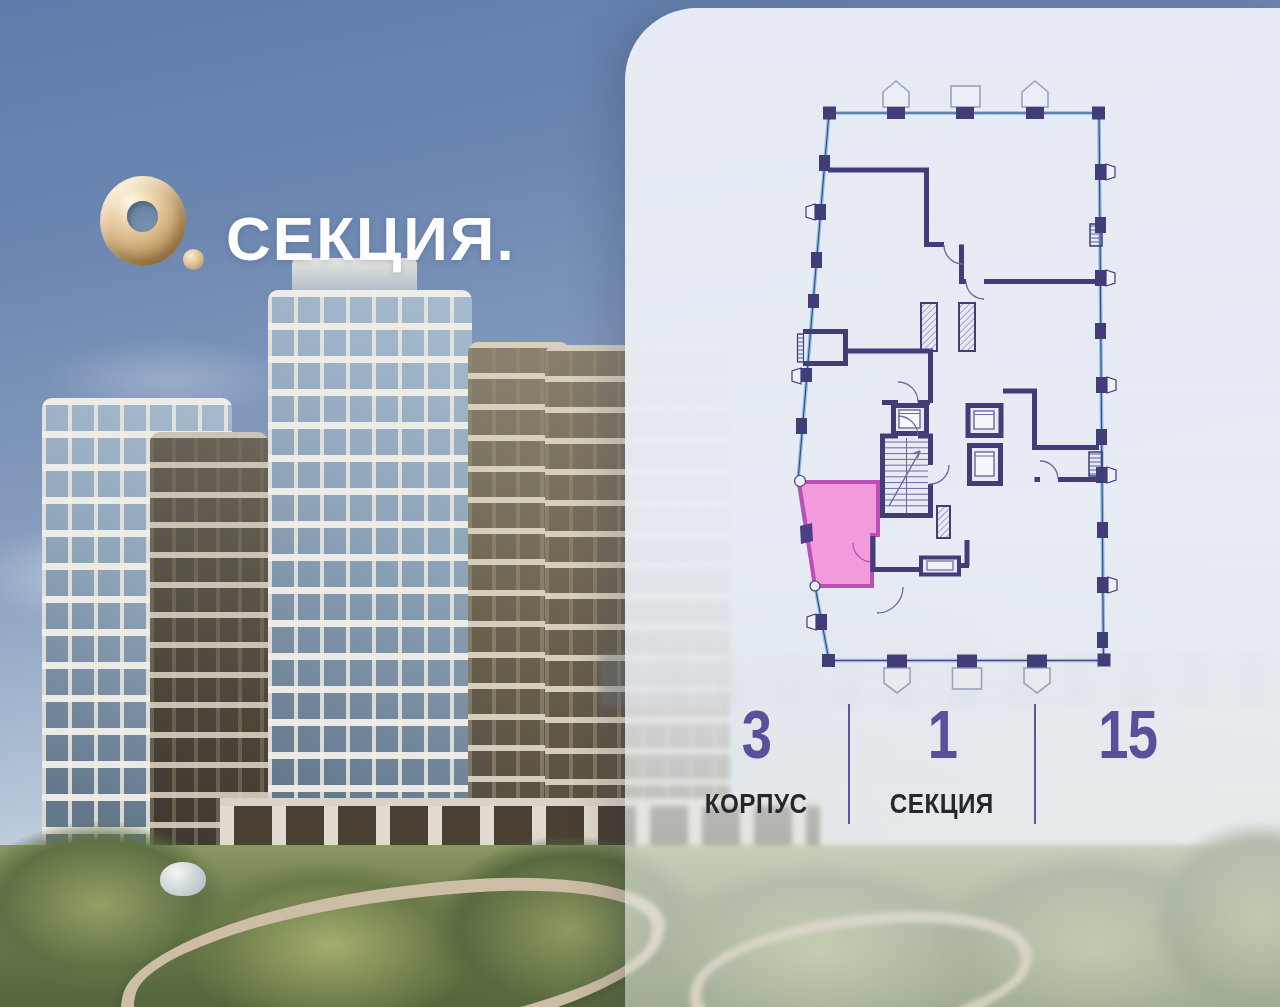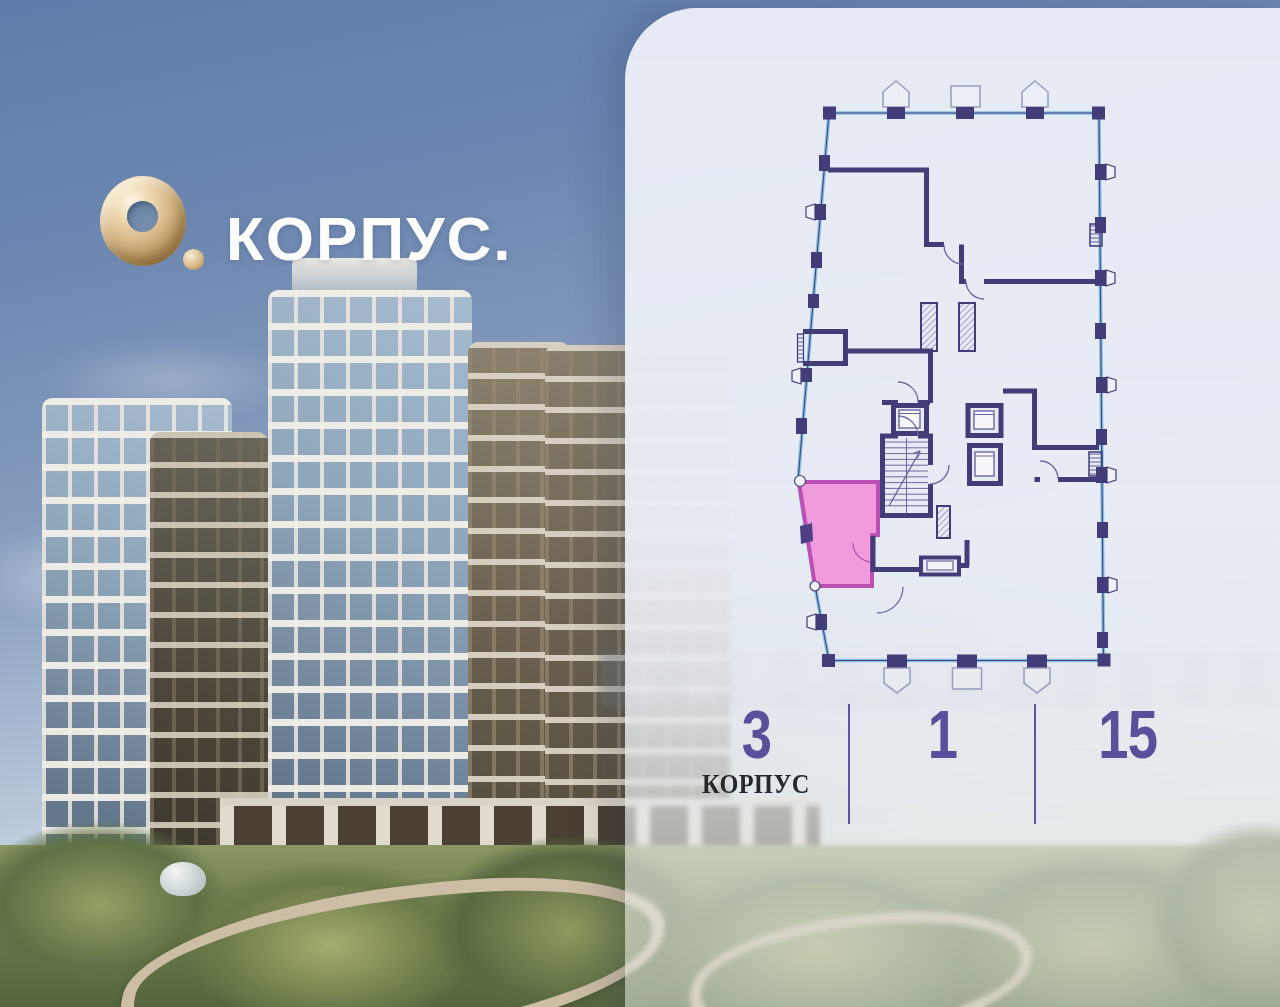--- a/index.html
+++ b/index.html
@@ -80,21 +80,21 @@
     box-shadow:-18px 0 40px rgba(30,40,70,.18);}
 
   .plan-svg{position:absolute;left:780px;top:70px;width:360px;height:640px;}
 
   
   .info-row{position:absolute;left:672px;top:700px;width:540px;height:140px;display:flex;
     justify-content:space-between;align-items:stretch;}
   .info-col{width:168px;text-align:center;}
   .info-num{display:inline-block;transform:scaleX(.8);transform-origin:center;
     font-size:68px;font-weight:700;color:#57519c;line-height:1.02;letter-spacing:-1px;}
-  .info-label{margin-top:0;font-family:Liberation Serif, serif;}
+  .info-label{margin-top:20px;}
   .info-label span{display:inline-block;transform:scaleX(.9);transform-origin:center;
     font-size:27px;font-weight:700;color:#26262b;letter-spacing:.5px;}
   .info-div{width:2px;height:120px;background:#5b55a2;margin-top:4px;}
 </style>
 </head>
 <body>
 
 <div class="stage">
 
   <div class="photo">
@@ -117,21 +117,21 @@
     <div class="bush b4"></div>
     <div class="bush b5"></div>
     <div class="bush b6"></div>
     <div class="walkway"></div>
     <div class="walkway2"></div>
     <div class="dome"></div>
   </div>
 
   <div class="logo-ring"></div>
   <div class="logo-dot"></div>
-  <div class="logo-text">КОРПУС.</div>
+  <div class="logo-text">СЕКЦИЯ.</div>
 
   <div class="panel"></div>
 
   <svg class="plan-svg" viewBox="780 70 360 640">
     <defs>
       <pattern id="hatchD" width="4.5" height="4.5" patternUnits="userSpaceOnUse" patternTransform="rotate(45)">
         <line x1="0" y1="0" x2="0" y2="4.5" stroke="#6b68a0" stroke-width="1.1"></line>
       </pattern>
       <pattern id="hatchH" width="4" height="4" patternUnits="userSpaceOnUse">
         <line x1="0" y1="2" x2="4" y2="2" stroke="#6b68a0" stroke-width="1.1"></line>
@@ -285,20 +285,21 @@
   </svg>
 
   <div class="info-row">
     <div class="info-col">
       <span class="info-num">3</span>
       <div class="info-label"><span>КОРПУС</span></div>
     </div>
     <div class="info-div"></div>
     <div class="info-col">
       <span class="info-num">1</span>
+      <div class="info-label"><span>СЕКЦИЯ</span></div>
     </div>
     <div class="info-div"></div>
     <div class="info-col">
       <span class="info-num">15</span>
     </div>
   </div>
 
 </div>
 
 </body></html>

